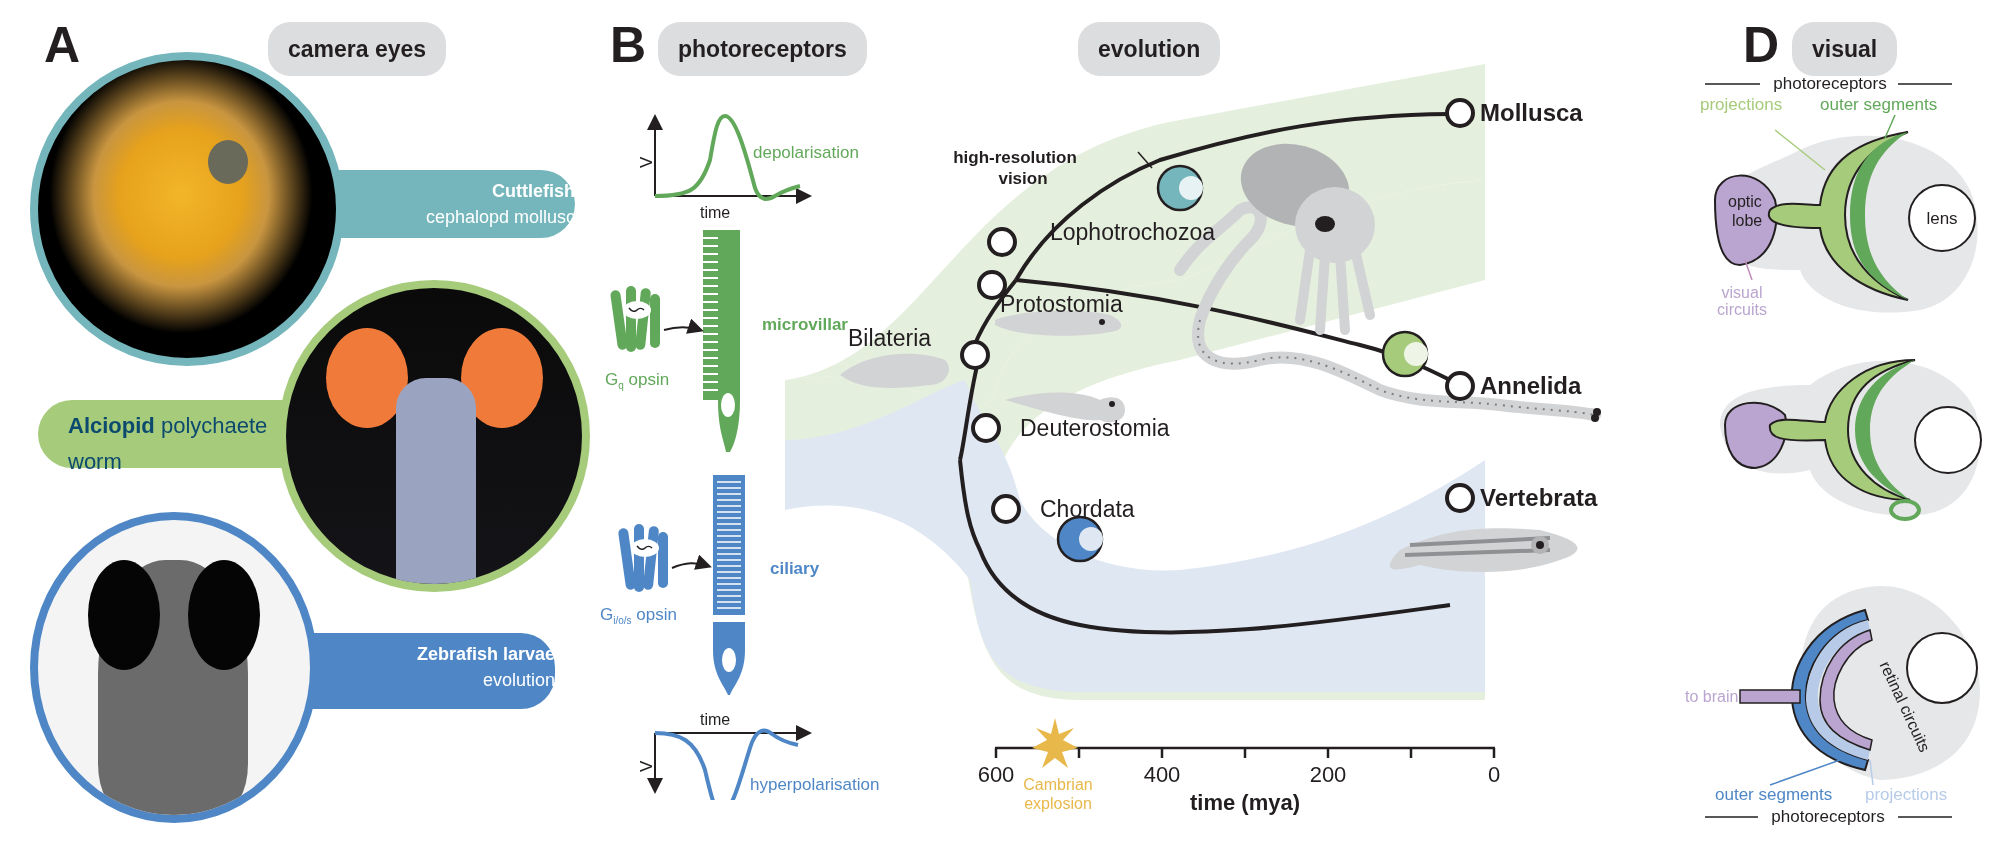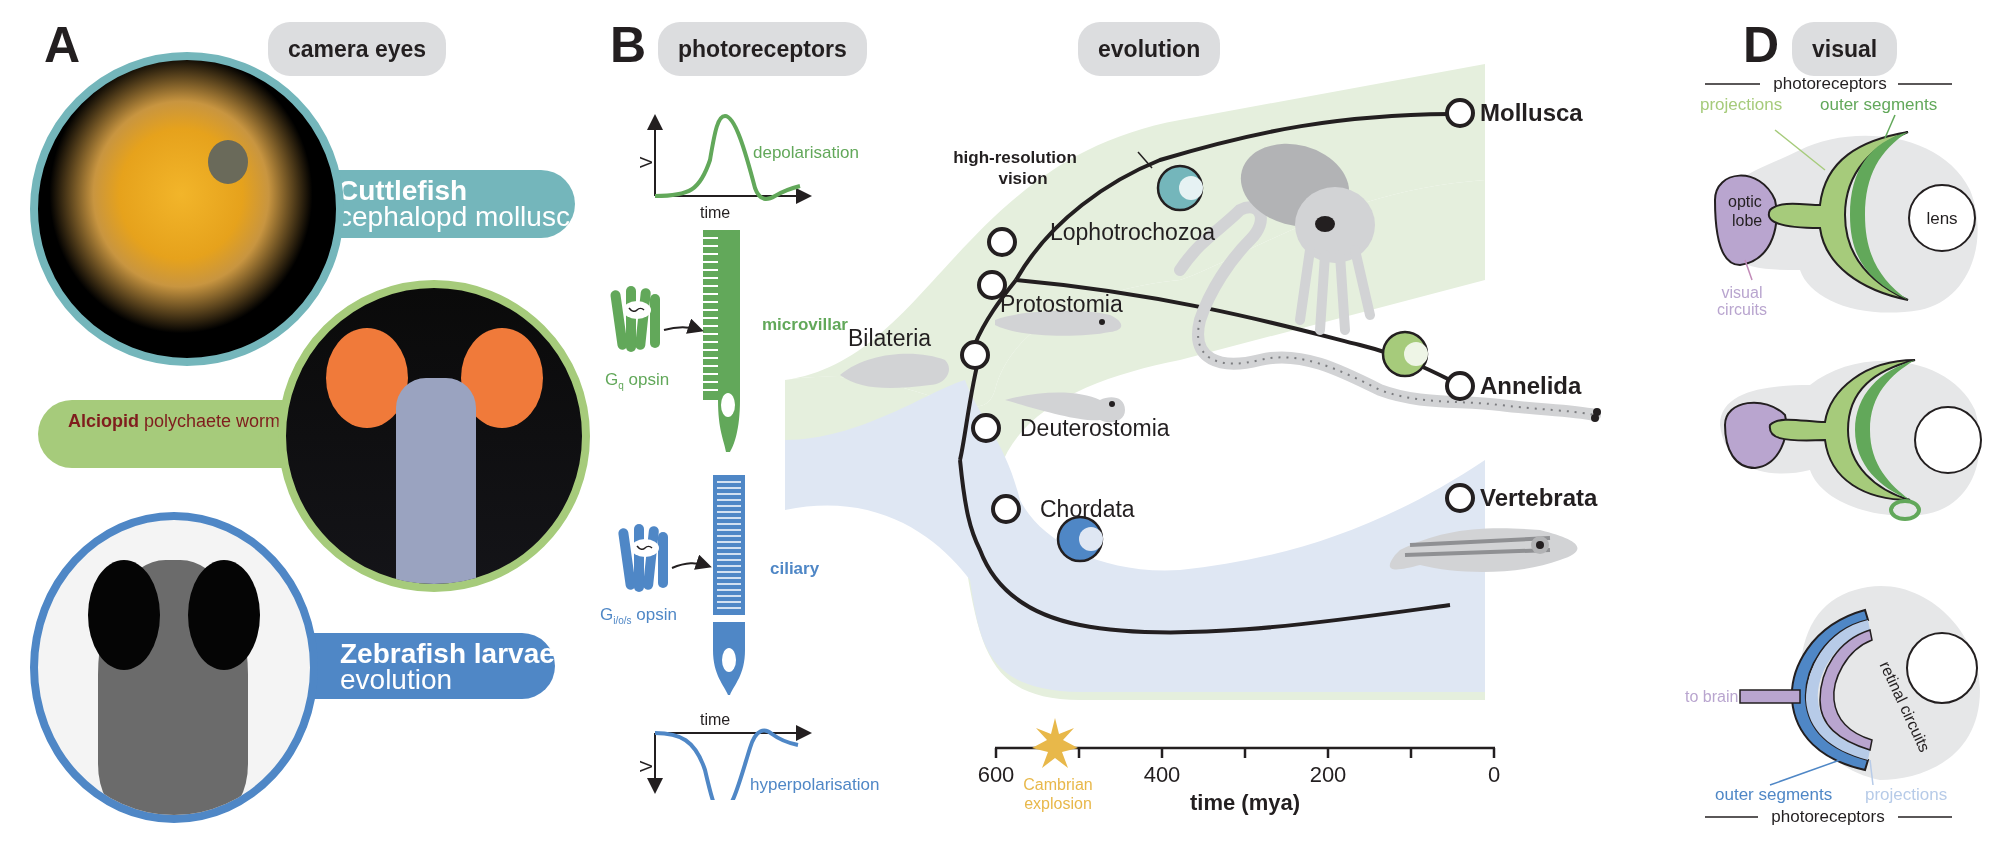--- a/index.html
+++ b/index.html
@@ -1,23 +1,23 @@
 <!DOCTYPE html>
 <html><head>
 <meta charset="utf-8">
 <style>
   html,body{margin:0;padding:0;background:#fff;}
   body{width:2000px;height:847px;position:relative;overflow:hidden;font-family:"Liberation Sans",sans-serif;color:#231f20;}
   .abs{position:absolute;}
   .panel-letter{font-weight:bold;font-size:50px;line-height:1;}
   .pill{background:#dcdddf;border-radius:22px;font-weight:bold;font-size:23px;padding:15px 20px;line-height:24px;}
   .photo{border-radius:50%;overflow:hidden;}
-  .tab{color:#fff;font-size:28px;line-height:26px;border-radius:0 34px 34px 0;}
+  .tab{color:#fff;font-size:18px;line-height:26px;border-radius:0 34px 34px 0;text-align:right;}
   .tab b{display:block;}
-  .tabL{color:#7f1d1d;font-size:18px;line-height:26px;border-radius:34px 0 0 34px;}
+  .tabL{color:#0c4a6e;font-size:22px;line-height:36px;border-radius:34px 0 0 34px;}
   svg text{font-family:"Liberation Sans",sans-serif;}
 </style>
 </head>
 <body>
 
 <div class="abs panel-letter" style="left:44px;top:20px;">A</div>
 <div class="abs pill" style="left:268px;top:22px;">camera eyes</div>
 
 <div class="abs tab" style="left:300px;top:170px;width:275px;height:68px;background:#74b6bb;padding-left:38px;box-sizing:border-box;padding-top:8px;">
   <b>Cuttlefish</b>
@@ -30,21 +30,21 @@
 <div class="abs tabL" style="left:38px;top:400px;width:270px;height:68px;background:#a6cb7b;padding-left:30px;box-sizing:border-box;padding-top:8px;">
   <b>Alciopid</b>
   <span>polychaete worm</span>
 </div>
 <div class="abs photo" style="left:278px;top:280px;width:296px;height:296px;border:8px solid #a6cb7b;background:linear-gradient(#0a0a0a,#141418);">
   <div class="abs" style="left:40px;top:40px;width:82px;height:100px;border-radius:50%;background:#f07a3a;"></div>
   <div class="abs" style="left:175px;top:40px;width:82px;height:100px;border-radius:50%;background:#f07a3a;"></div>
   <div class="abs" style="left:110px;top:90px;width:80px;height:230px;background:#9aa3c0;border-radius:30px;"></div>
 </div>
 
-<div class="abs tab" style="left:300px;top:633px;width:255px;height:66px;background:#4f87c6;padding-left:40px;box-sizing:border-box;padding-top:8px;">
+<div class="abs tab" style="left:300px;top:633px;width:255px;height:76px;background:#4f87c6;padding-left:40px;box-sizing:border-box;padding-top:8px;">
   <b>Zebrafish larvae</b>
   <span>evolution</span>
 </div>
 <div class="abs photo" style="left:30px;top:512px;width:272px;height:295px;border:8px solid #4f87c6;background:#f4f4f4;">
   <div class="abs" style="left:60px;top:40px;width:150px;height:255px;background:#6b6b6b;border-radius:45% 45% 20% 20%;"></div>
   <div class="abs" style="left:50px;top:40px;width:72px;height:110px;border-radius:50%;background:#050505;"></div>
   <div class="abs" style="left:150px;top:40px;width:72px;height:110px;border-radius:50%;background:#050505;"></div>
 </div>
 
 <div class="abs panel-letter" style="left:610px;top:20px;">B</div>

